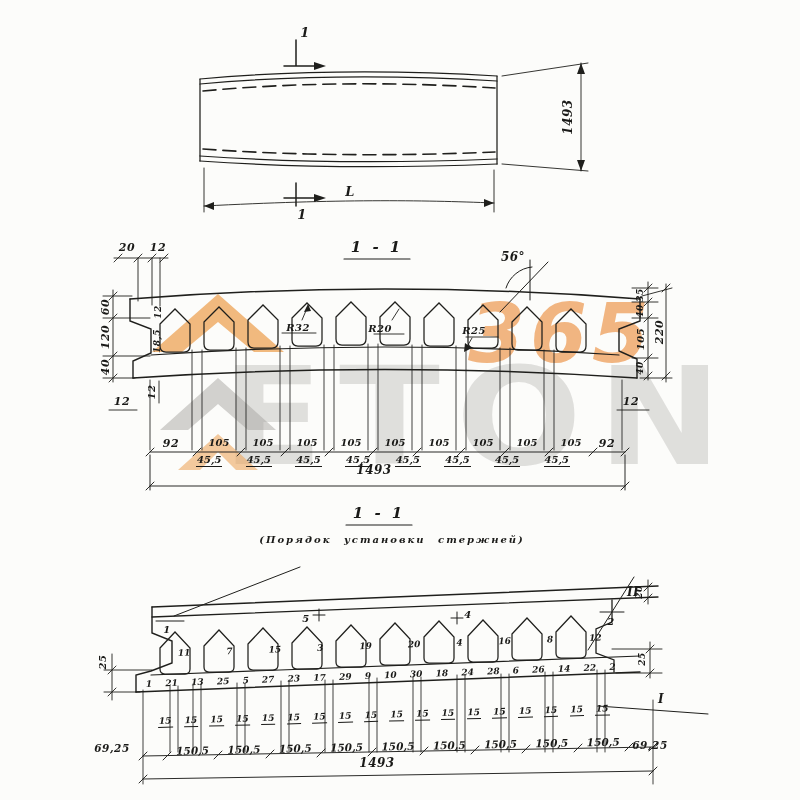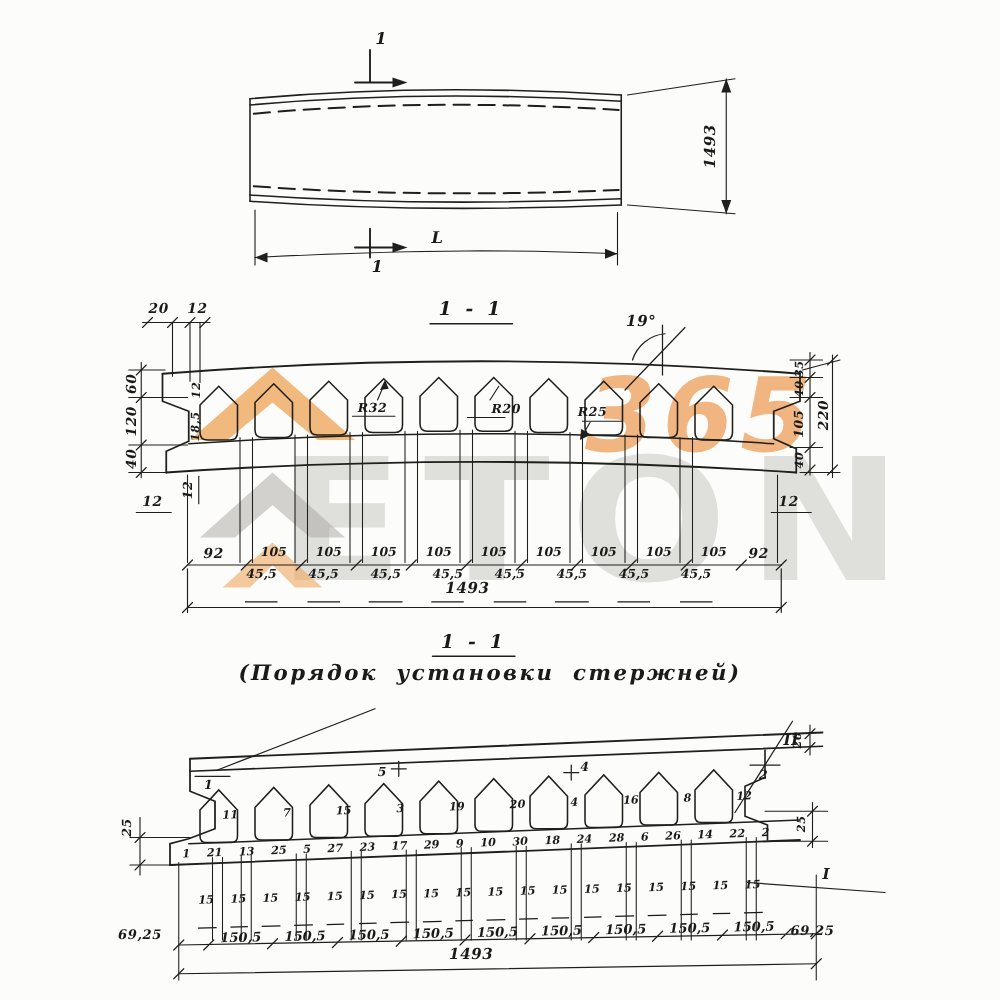--- a/index.html
+++ b/index.html
@@ -8,28 +8,28 @@
   svg{position:absolute;left:0;top:0;}
   .lbl{position:absolute;transform:translate(-50%,-50%);
        font:italic 700 11px "DejaVu Serif",serif;color:#1a1a18;
        letter-spacing:.5px;white-space:nowrap;z-index:5;}
   .rot{transform:translate(-50%,-50%) rotate(-90deg);}
   .t15{font-size:15px;letter-spacing:3px;}
   .t13{font-size:13px;}
   .t12{font-size:12px;}
   .t10{font-size:10px;}
   .t9{font-size:9px;}
-  .sub{font-size:17px;letter-spacing:2px;word-spacing:7px;}
+  .sub{font-size:10px;letter-spacing:2px;word-spacing:7px;}
   .row{position:absolute;display:flex;justify-content:space-between;align-items:flex-start;z-index:5;}
   .row span{font:italic 700 11px "DejaVu Serif",serif;color:#1a1a18;white-space:nowrap;}
   .sa{justify-content:space-around;}
   .row.n9 span{font-size:9px;}
   .row.n10 span{font-size:10px;}
   .row.n105 span{font-size:10.5px;}
-  .row.us span{border-bottom:1.2px solid #1a1a18;padding:0 1px 16px;}
+  .row.us span{border-bottom:1.2px solid #1a1a18;padding:0 1px 1px;}
   .wm-letters{position:absolute;left:222px;top:338px;z-index:1;
        font:700 148px "DejaVu Sans",sans-serif;color:#c9c8c5;opacity:.55;
        letter-spacing:16px;transform:scaleY(.92);transform-origin:top left;}
   .wm-365{position:absolute;left:468px;top:286px;z-index:1;
        font:italic 700 82px "DejaVu Sans",sans-serif;color:#efa463;opacity:.8;letter-spacing:5px;}
 </style>
 </head>
 <body>
 
 <div class="sheet">
@@ -210,23 +210,23 @@
   <span class="lbl" style="left:127px;top:247px">20</span>
   <span class="lbl" style="left:158px;top:247px">12</span>
   <span class="lbl rot" style="left:105px;top:307px">60</span>
   <span class="lbl rot" style="left:105px;top:337px">120</span>
   <span class="lbl rot" style="left:105px;top:367px">40</span>
   <span class="lbl rot t9" style="left:158px;top:312px">12</span>
   <span class="lbl rot t9" style="left:157px;top:341px">18,5</span>
   <span class="lbl rot t10" style="left:151px;top:392px">12</span>
   <span class="lbl" style="left:122px;top:401px">12</span>
   <span class="lbl t10" style="left:298px;top:327px">R32</span>
-  <span class="lbl t10" style="left:405px;top:328px">R20</span>
+  <span class="lbl t10" style="left:380px;top:328px">R20</span>
   <span class="lbl t10" style="left:474px;top:330px">R25</span>
-  <span class="lbl t12" style="left:513px;top:257px">19°</span>
+  <span class="lbl t12" style="left:513px;top:257px">56°</span>
   <span class="lbl rot t9" style="left:640px;top:295px">35</span>
   <span class="lbl rot t9" style="left:640px;top:311px">40</span>
   <span class="lbl rot t10" style="left:640px;top:339px">105</span>
   <span class="lbl rot t9" style="left:640px;top:368px">40</span>
   <span class="lbl rot" style="left:659px;top:332px">220</span>
   <span class="lbl" style="left:631px;top:401px">12</span>
   <span class="lbl" style="left:171px;top:443px">92</span>
   <span class="lbl" style="left:607px;top:443px">92</span>
   <div class="row sa n10" style="left:197px;top:437px;width:396px">
       <span>105</span>

